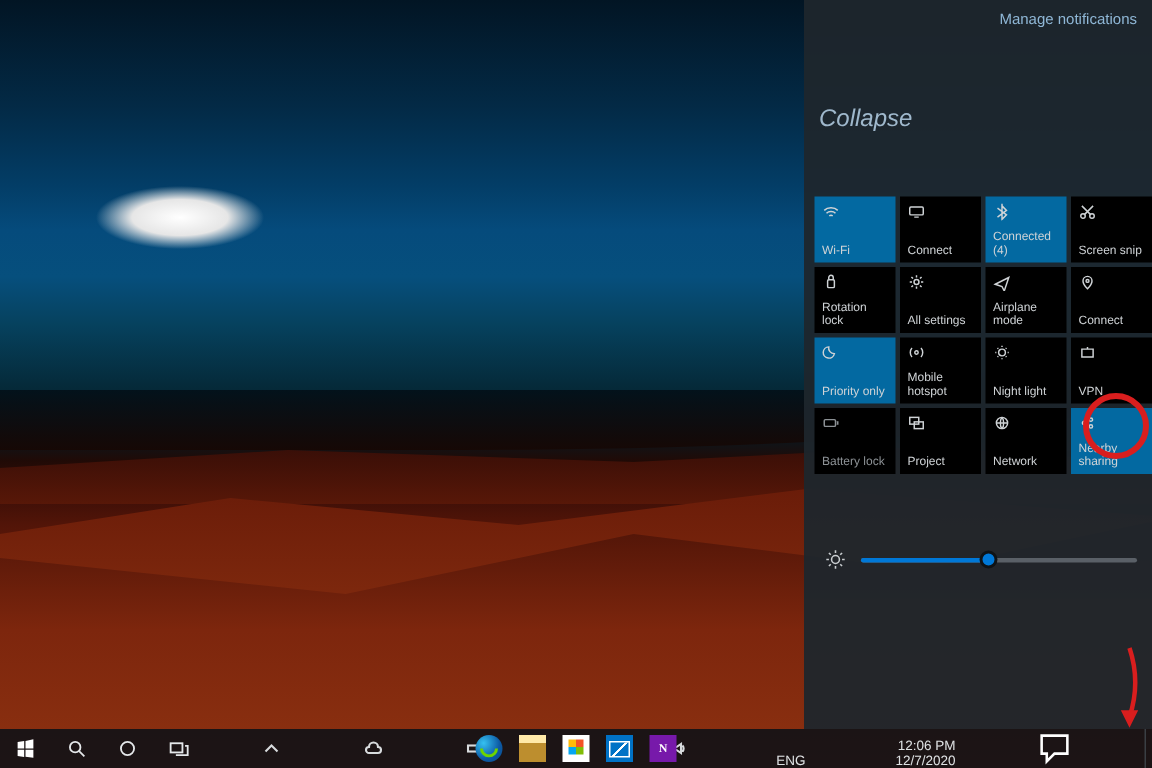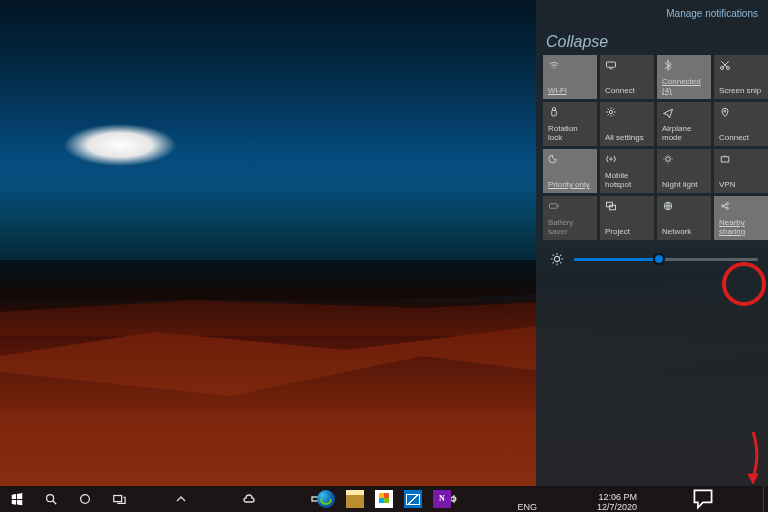--- a/index.html
+++ b/index.html
@@ -11,29 +11,29 @@
       radial-gradient(ellipse 80px 30px at 120px 145px, #fff 0%, #e6e6e6 40%, transparent 70%),
       linear-gradient(#021524 0%, #032a46 14%, #033d66 24%, #054b7c 30%, #064f7d 36%, #06425f 42%, #052b3b 50%, #041a24 56%, #200a06 60%, #3a0e07 64%, #501408 68%, #6a1c09 74%, #7d260d 82%, #8b3010 100%);
   }
   .dune { position:absolute; left:0; right:0; }
   .dune.a { top:260px; height:40px; background:linear-gradient(#03121b,#160805); border-radius:0 0 60% 0/0 0 100% 0; }
   .dune.b { top:296px; height:40px; background:linear-gradient(#3a0e07,#5a1808); clip-path:polygon(0 40%,25% 10%,55% 30%,80% 5%,100% 30%,100% 100%,0 100%); opacity:.9;}
   .dune.c { top:326px; height:120px; background:linear-gradient(#6a1c09,#8b3010); clip-path:polygon(0 25%,20% 5%,45% 20%,70% 0%,100% 15%,100% 100%,0 100%); }
   .dune.d { top:340px; height:160px; background:linear-gradient(#4a1207,#7d260d,#8b3010); clip-path:polygon(0 20%,30% 35%,55% 10%,80% 25%,100% 5%,100% 100%,0 100%); }
 
   .action-center { position:absolute; top:0; right:0; width:232px; height:486px;
-    background:rgba(30,38,45,.94); color:#cfd3d6; font-size:10px; display:flex; flex-direction:column; }
+    background:rgba(30,38,45,.94); color:#cfd3d6; font-size:10px; display:flex; flex-direction:column;gap:38px; }
   .ac-top { padding:8px 10px; text-align:right; }
   .ac-link { color:#8fb7d6; cursor:pointer; }
   .ac-empty { flex:1 0 auto; display:flex; align-items:flex-start; justify-content:center; padding-top:74px; color:#a6abae; }
   .ac-collapse { padding:6px 10px 4px; font-size:16px; color:#9fb8cc;font-style:italic; }
 
   .tiles { display:grid; grid-template-columns:repeat(4,54px); grid-auto-rows:44px; gap:3px; padding:0 0 6px 7px; }
-  .tile { background:#404040; position:relative; padding:4px 5px; font-size:8px; line-height:9px; display:flex; flex-direction:column; justify-content:flex-end; cursor:pointer; }
-  .tile.active { background:#737373;text-decoration:underline; }
+  .tile { background:#000000; position:relative; padding:4px 5px; font-size:8px; line-height:9px; display:flex; flex-direction:column; justify-content:flex-end; cursor:pointer; }
+  .tile.active { background:#0369a1; }
   .tile.dim { color:#8d9296; }
   .tile .ico { position:absolute; top:4px; left:5px; width:12px; height:12px; fill:none; stroke:currentColor; stroke-width:1.3; }
   .tile svg { width:100%; height:100%; }
 
   .brightness { display:flex; align-items:center; gap:10px; padding:6px 10px 10px 14px; }
   .sun { width:14px; height:14px; stroke:#c9cdd0; fill:none; stroke-width:1.2; }
   .track { flex:1; height:3px; background:#5a6067; position:relative; border-radius:2px; }
   .fill { position:absolute; left:0; top:0; bottom:0; width:46%; background:#0078d7; border-radius:2px; }
   .thumb { position:absolute; top:50%; left:46%; width:12px; height:12px; border-radius:50%; background:#0078d7; transform:translate(-50%,-50%); border:2px solid #0f1316; }
 
@@ -165,21 +165,21 @@
           <span class="ico"><svg viewBox="0 0 16 16">
               <path d="M3 5h10v7H3zM8 3v2"></path>
             </svg></span>
           <span>VPN</span>
         </div>
       <div class="tile dim">
           <span class="ico"><svg viewBox="0 0 16 16">
               <rect x="2" y="5" width="10" height="6" rx="1"></rect>
               <path d="M13 7h1v2h-1"></path>
             </svg></span>
-          <span>Battery saver</span>
+          <span>Battery lock</span>
         </div>
       <div class="tile">
           <span class="ico"><svg viewBox="0 0 16 16">
               <rect x="2" y="3" width="8" height="6"></rect>
               <rect x="6" y="7" width="8" height="6"></rect>
             </svg></span>
           <span>Project</span>
         </div>
       <div class="tile">
           <span class="ico"><svg viewBox="0 0 16 16">

